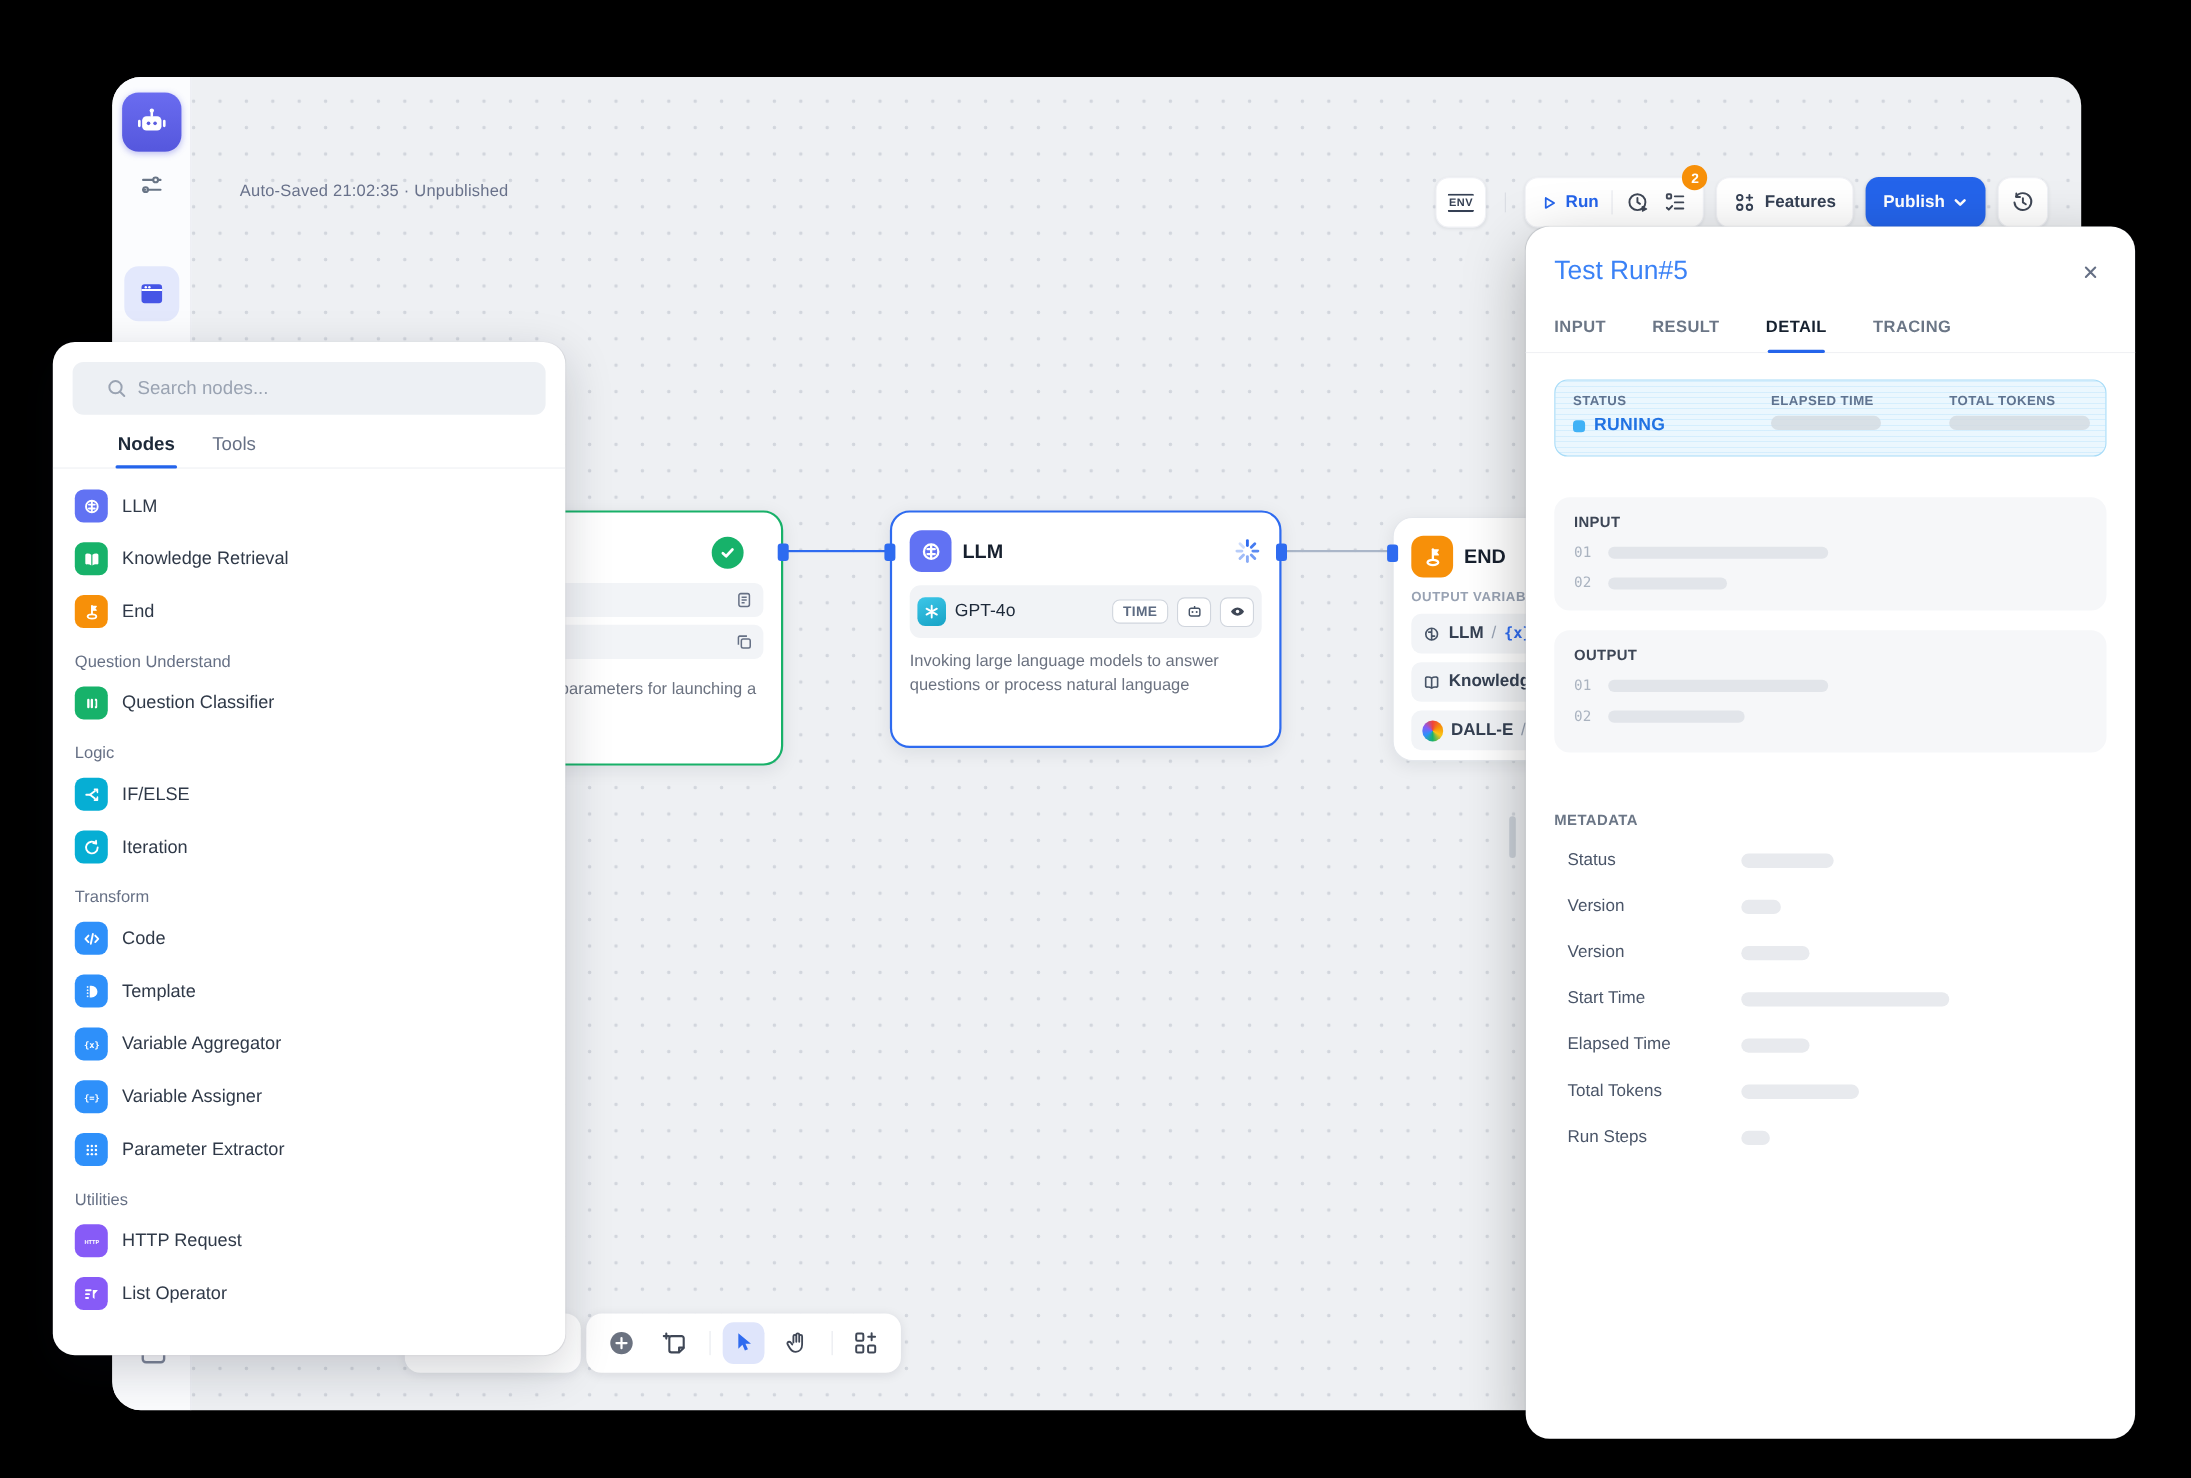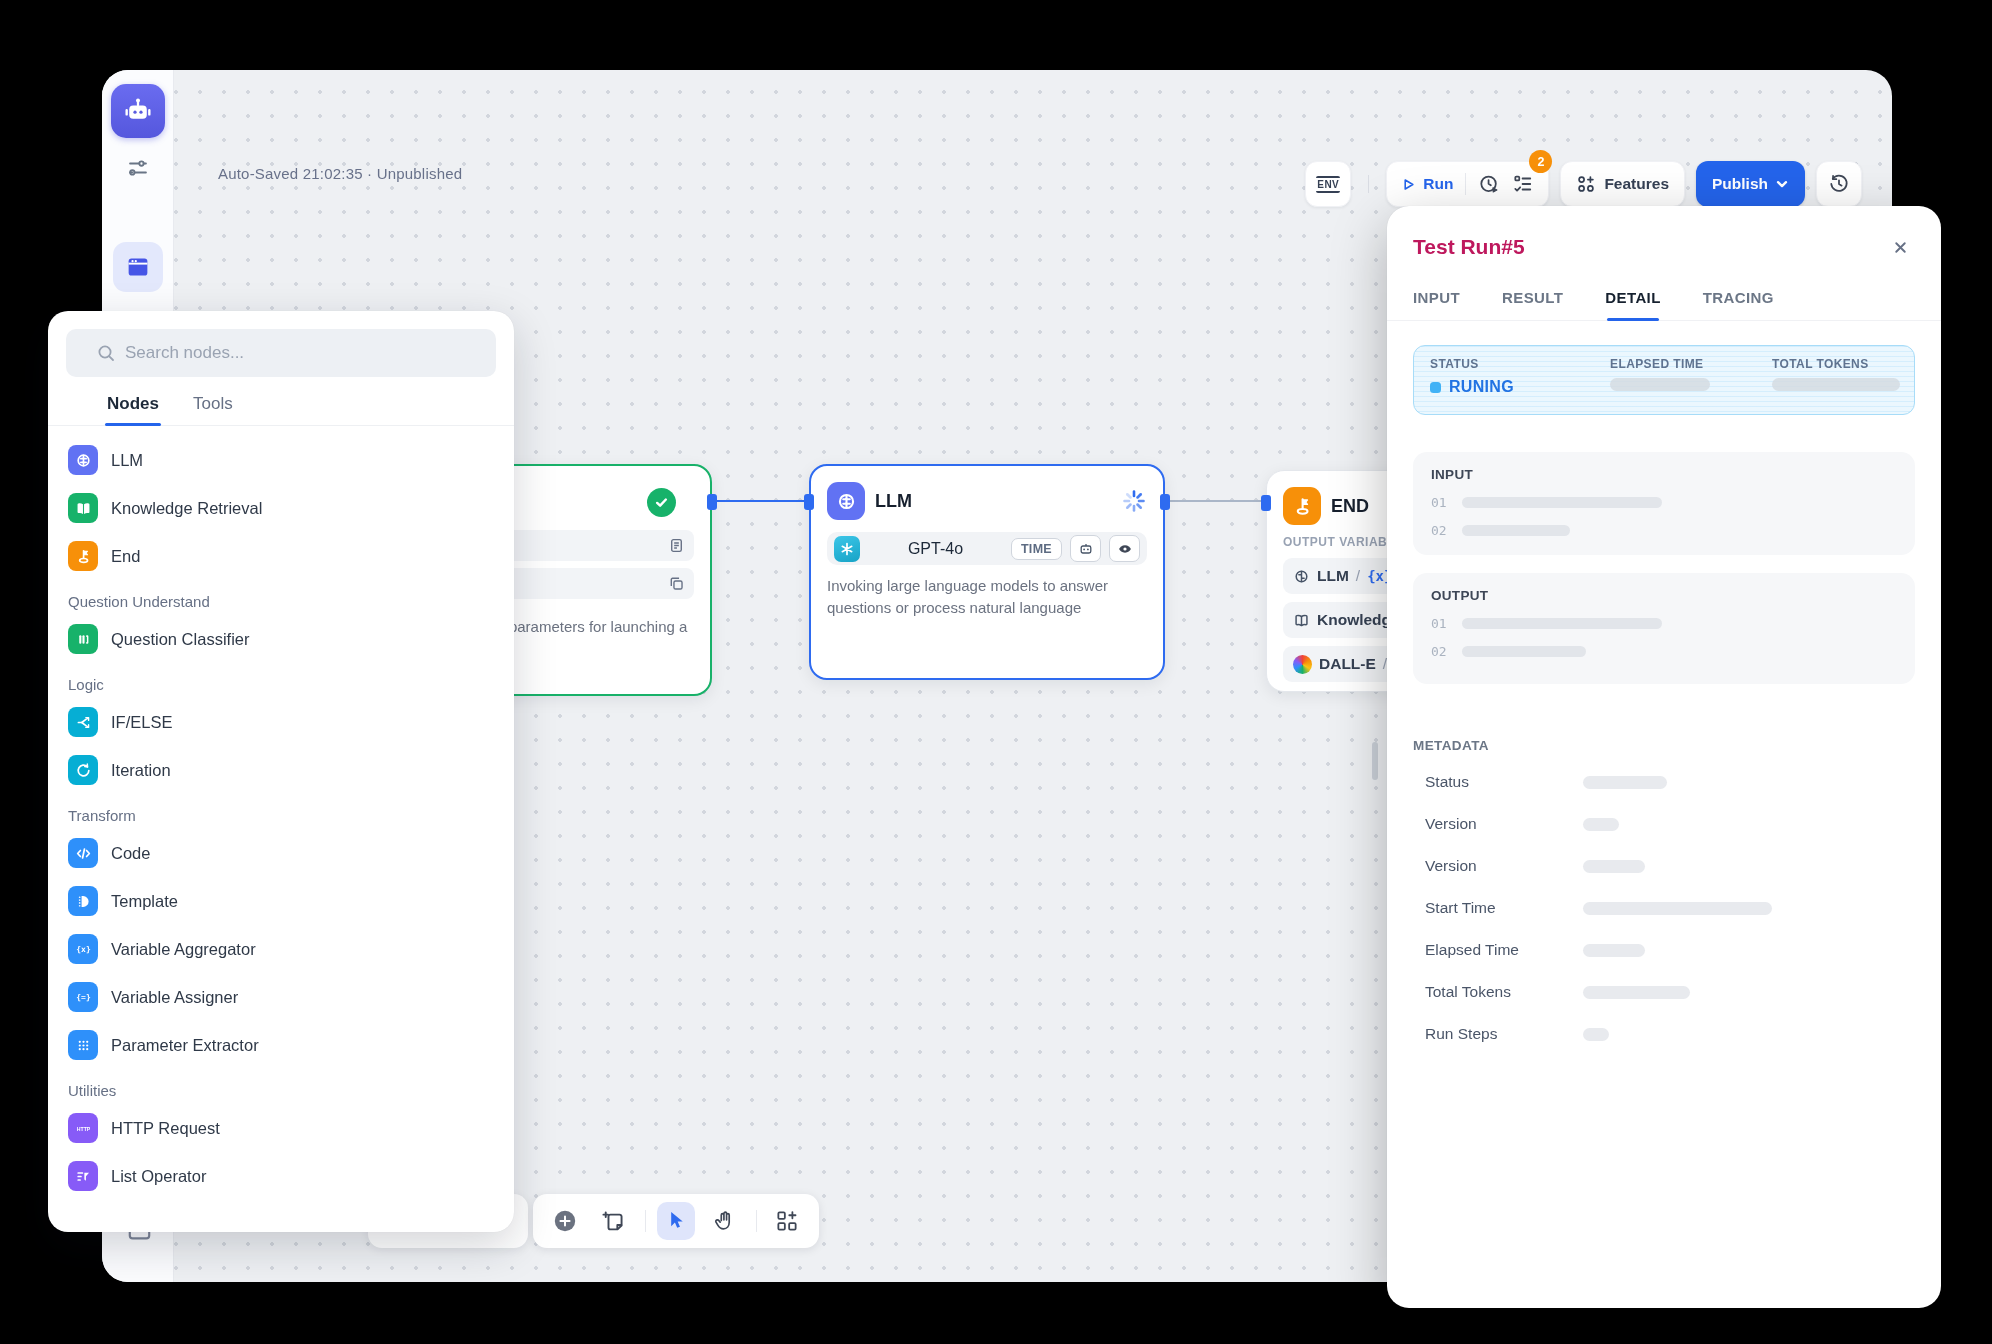--- a/index.html
+++ b/index.html
@@ -54,22 +54,22 @@
   .node-desc { padding:10px 16px 16px; font-size:15px; line-height:1.45; color:#6b7280; }
 
   .node-start { left:278px; top:394px; width:332px; height:232px; border:2px solid #18b169; }
   .check-badge { position:absolute; top:22px; right:34px; width:29px; height:29px; border-radius:50%;
                  background:#17b26a; display:flex; align-items:center; justify-content:center; }
   .field-row { margin:0 16px 7px; height:31px; background:#f2f4f7; border-radius:8px;
                display:flex; align-items:center; justify-content:flex-end; padding:0 9px; }
 
   .node-llm { left:707px; top:394px; width:356px; height:216px; border:2px solid #2e6bf0; }
   .spinner { width:26px; height:26px; }
-  .model-row { margin:2px 16px 0; height:33px; background:#f1f3f6; border-radius:10px; display:flex;
-               align-items:center; gap:8px; padding:16px 7px;text-align:center; }
+  .model-row { margin:2px 16px 0; height:48px; background:#f1f3f6; border-radius:10px; display:flex;
+               align-items:center; gap:8px; padding:16px 7px; }
   .openai-ic { width:26px; height:26px; border-radius:7px; background:linear-gradient(160deg,#3cc6e8,#17a3c6);
                display:flex; align-items:center; justify-content:center; }
   .model-name { font-size:16px; font-weight:500; color:#1d2939; flex:1; }
   .pill { border:1px solid #d0d5dd; background:#fff; border-radius:7px; display:flex; align-items:center; justify-content:center; }
   .chat-pill { font-size:12.5px; font-weight:700; color:#5d6b82; padding:3px 9px; letter-spacing:.3px; }
   .ic-pill { width:31px; height:27px; }
 
   .node-end { left:1164px; top:400px; width:272px; height:222px; border:1px solid #e4e7ec; }
   .out-label { margin:0 16px 9px; font-size:12px; font-weight:600; color:#98a2b3; letter-spacing:.5px; white-space:nowrap; overflow:hidden; }
   .var-row { margin:0 16px 8px; height:36px; background:#f2f4f7; border-radius:9px; display:flex;
@@ -106,21 +106,21 @@
   .np-list { padding-top:10px; }
   .np-section { font-size:15px; color:#667085; margin:13px 2px 5px; }
   .np-item { display:flex; align-items:center; gap:13px; height:48px; padding:0 2px; border-radius:10px; cursor:pointer; }
   .np-ic { width:30px; height:30px; border-radius:8px; display:flex; align-items:center; justify-content:center; flex:none; }
   .np-label { font-size:16.5px; font-weight:500; color:#2f3948; }
 
   
   .run-panel { position:absolute; left:1387px; top:206px; width:554px; height:1102px; background:#fff; border-radius:22px;
                box-shadow:0 18px 56px rgba(0,0,0,.28), 0 0 1px rgba(16,24,40,.15); z-index:40; padding:26px 26px 0; }
   .rp-head { display:flex; align-items:center; justify-content:space-between; }
-  .rp-title { font-size:21px; font-weight:700; color:#be185d; }
+  .rp-title { font-size:24px; font-weight:400; color:#3b82f6; }
   .rp-close { width:30px; height:30px; display:flex; align-items:center; justify-content:center; cursor:pointer; border-radius:8px; }
   .rp-tabs { display:flex; gap:42px; margin-top:27px; border-bottom:1px solid #f0f1f4; padding-bottom:14px;
              margin-left:-26px; margin-right:-26px; padding-left:26px; }
   .rp-tab { font-size:15px; font-weight:700; letter-spacing:.4px; color:#6b7686; position:relative; cursor:pointer; }
   .rp-tab.active { color:#16212f; }
   .rp-tab.active::after { content:""; position:absolute; left:2px; right:2px; bottom:-15px; height:3px; background:#2464eb; border-radius:2px; }
 
   .status-card { margin-top:24px; height:70px; border-radius:12px; border:1.5px solid #a7dcf8;
                  background:#ebf7fe; background-image:repeating-linear-gradient(180deg, rgba(96,190,248,.16) 0 1px, transparent 1px 5px);
                  display:grid; grid-template-columns:180px 162px 1fr; padding:11px 16px 0; }

